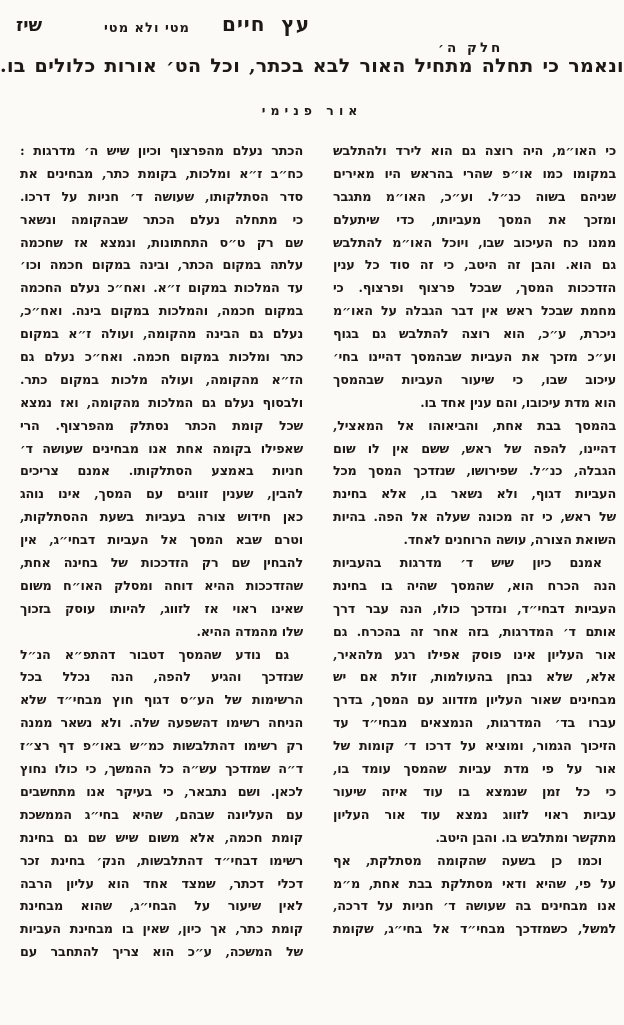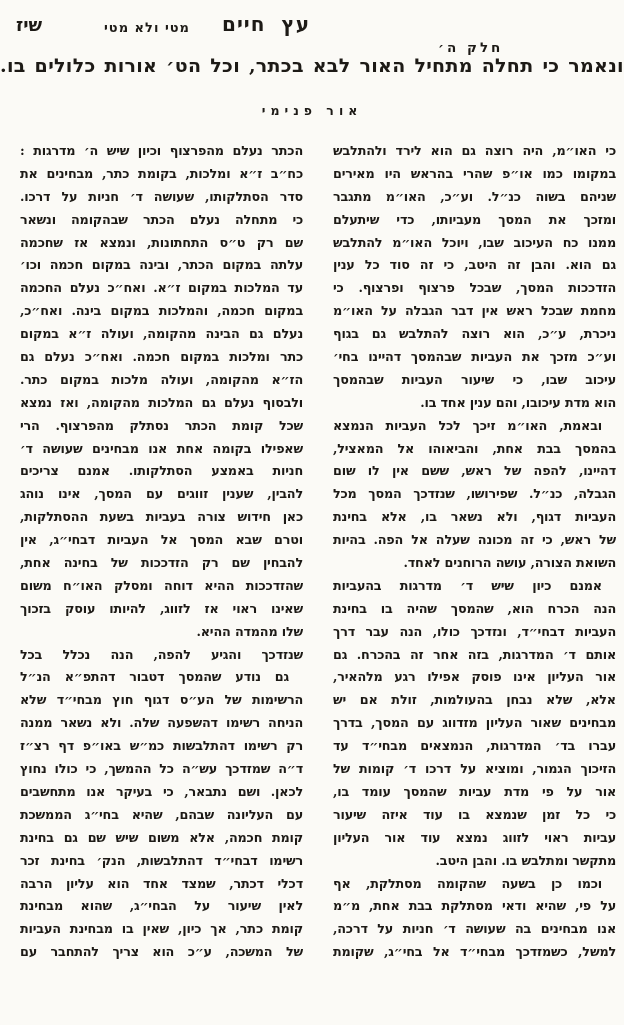--- a/index.html
+++ b/index.html
@@ -60,21 +60,20 @@
         <div class="line">שניהם בשוה כנ״ל. וע״כ, האו״מ מתגבר</div>
         <div class="line">ומזכך את המסך מעביותו, כדי שיתעלם</div>
         <div class="line">ממנו כח העיכוב שבו, ויוכל האו״מ להתלבש</div>
         <div class="line">גם הוא. והבן זה היטב, כי זה סוד כל ענין</div>
         <div class="line">הזדככות המסך, שבכל פרצוף ופרצוף. כי</div>
         <div class="line">מחמת שבכל ראש אין דבר הגבלה על האו״מ</div>
         <div class="line">ניכרת, ע״כ, הוא רוצה להתלבש גם בגוף</div>
         <div class="line">וע״כ מזכך את העביות שבהמסך דהיינו בחי׳</div>
         <div class="line">עיכוב שבו, כי שיעור העביות שבהמסך</div>
         <div class="line pend">הוא מדת עיכובו, והם ענין אחד בו.</div>
-        <div class="line pstart">ובאמת, האו״מ זיכך לכל העביות הנמצא</div>
         <div class="line">בהמסך בבת אחת, והביאוהו אל המאציל,</div>
         <div class="line">דהיינו, להפה של ראש, ששם אין לו שום</div>
         <div class="line">הגבלה, כנ״ל. שפירושו, שנזדכך המסך מכל</div>
         <div class="line">העביות דגוף, ולא נשאר בו, אלא בחינת</div>
         <div class="line">של ראש, כי זה מכונה שעלה אל הפה. בהיות</div>
         <div class="line pend">השואת הצורה, עושה הרוחנים לאחד.</div>
         <div class="line pstart">אמנם כיון שיש ד׳ מדרגות בהעביות</div>
         <div class="line">הנה הכרח הוא, שהמסך שהיה בו בחינת</div>
         <div class="line">העביות דבחי״ד, ונזדכך כולו, הנה עבר דרך</div>
         <div class="line">אותם ד׳ המדרגות, בזה אחר זה בהכרח. גם</div>
@@ -108,22 +107,22 @@
         <div class="line">שכל קומת הכתר נסתלק מהפרצוף. הרי</div>
         <div class="line">שאפילו בקומה אחת אנו מבחינים שעושה ד׳</div>
         <div class="line">חניות באמצע הסתלקותו. אמנם צריכים</div>
         <div class="line">להבין, שענין זווגים עם המסך, אינו נוהג</div>
         <div class="line">כאן חידוש צורה בעביות בשעת ההסתלקות,</div>
         <div class="line">וטרם שבא המסך אל העביות דבחי״ג, אין</div>
         <div class="line">להבחין שם רק הזדככות של בחינה אחת,</div>
         <div class="line">שהזדככות ההיא דוחה ומסלק האו״ח משום</div>
         <div class="line">שאינו ראוי אז לזווג, להיותו עוסק בזכוך</div>
         <div class="line pend">שלו מהמדה ההיא.</div>
+        <div class="line pstart">גם נודע שהמסך דטבור דהתפ״א הנ״ל</div>
         <div class="line">שנזדכך והגיע להפה, הנה נכלל בכל</div>
-        <div class="line pstart">גם נודע שהמסך דטבור דהתפ״א הנ״ל</div>
         <div class="line">הרשימות של הע״ס דגוף חוץ מבחי״ד שלא</div>
         <div class="line">הניחה רשימו דהשפעה שלה. ולא נשאר ממנה</div>
         <div class="line">רק רשימו דהתלבשות כמ״ש באו״פ דף רצ״ז</div>
         <div class="line">ד״ה שמזדכך עש״ה כל ההמשך, כי כולו נחוץ</div>
         <div class="line">לכאן. ושם נתבאר, כי בעיקר אנו מתחשבים</div>
         <div class="line">עם העליונה שבהם, שהיא בחי״ג הממשכת</div>
         <div class="line">קומת חכמה, אלא משום שיש שם גם בחינת</div>
         <div class="line">רשימו דבחי״ד דהתלבשות, הנק׳ בחינת זכר</div>
         <div class="line">דכלי דכתר, שמצד אחד הוא עליון הרבה</div>
         <div class="line">לאין שיעור על הבחי״ג, שהוא מבחינת</div>

